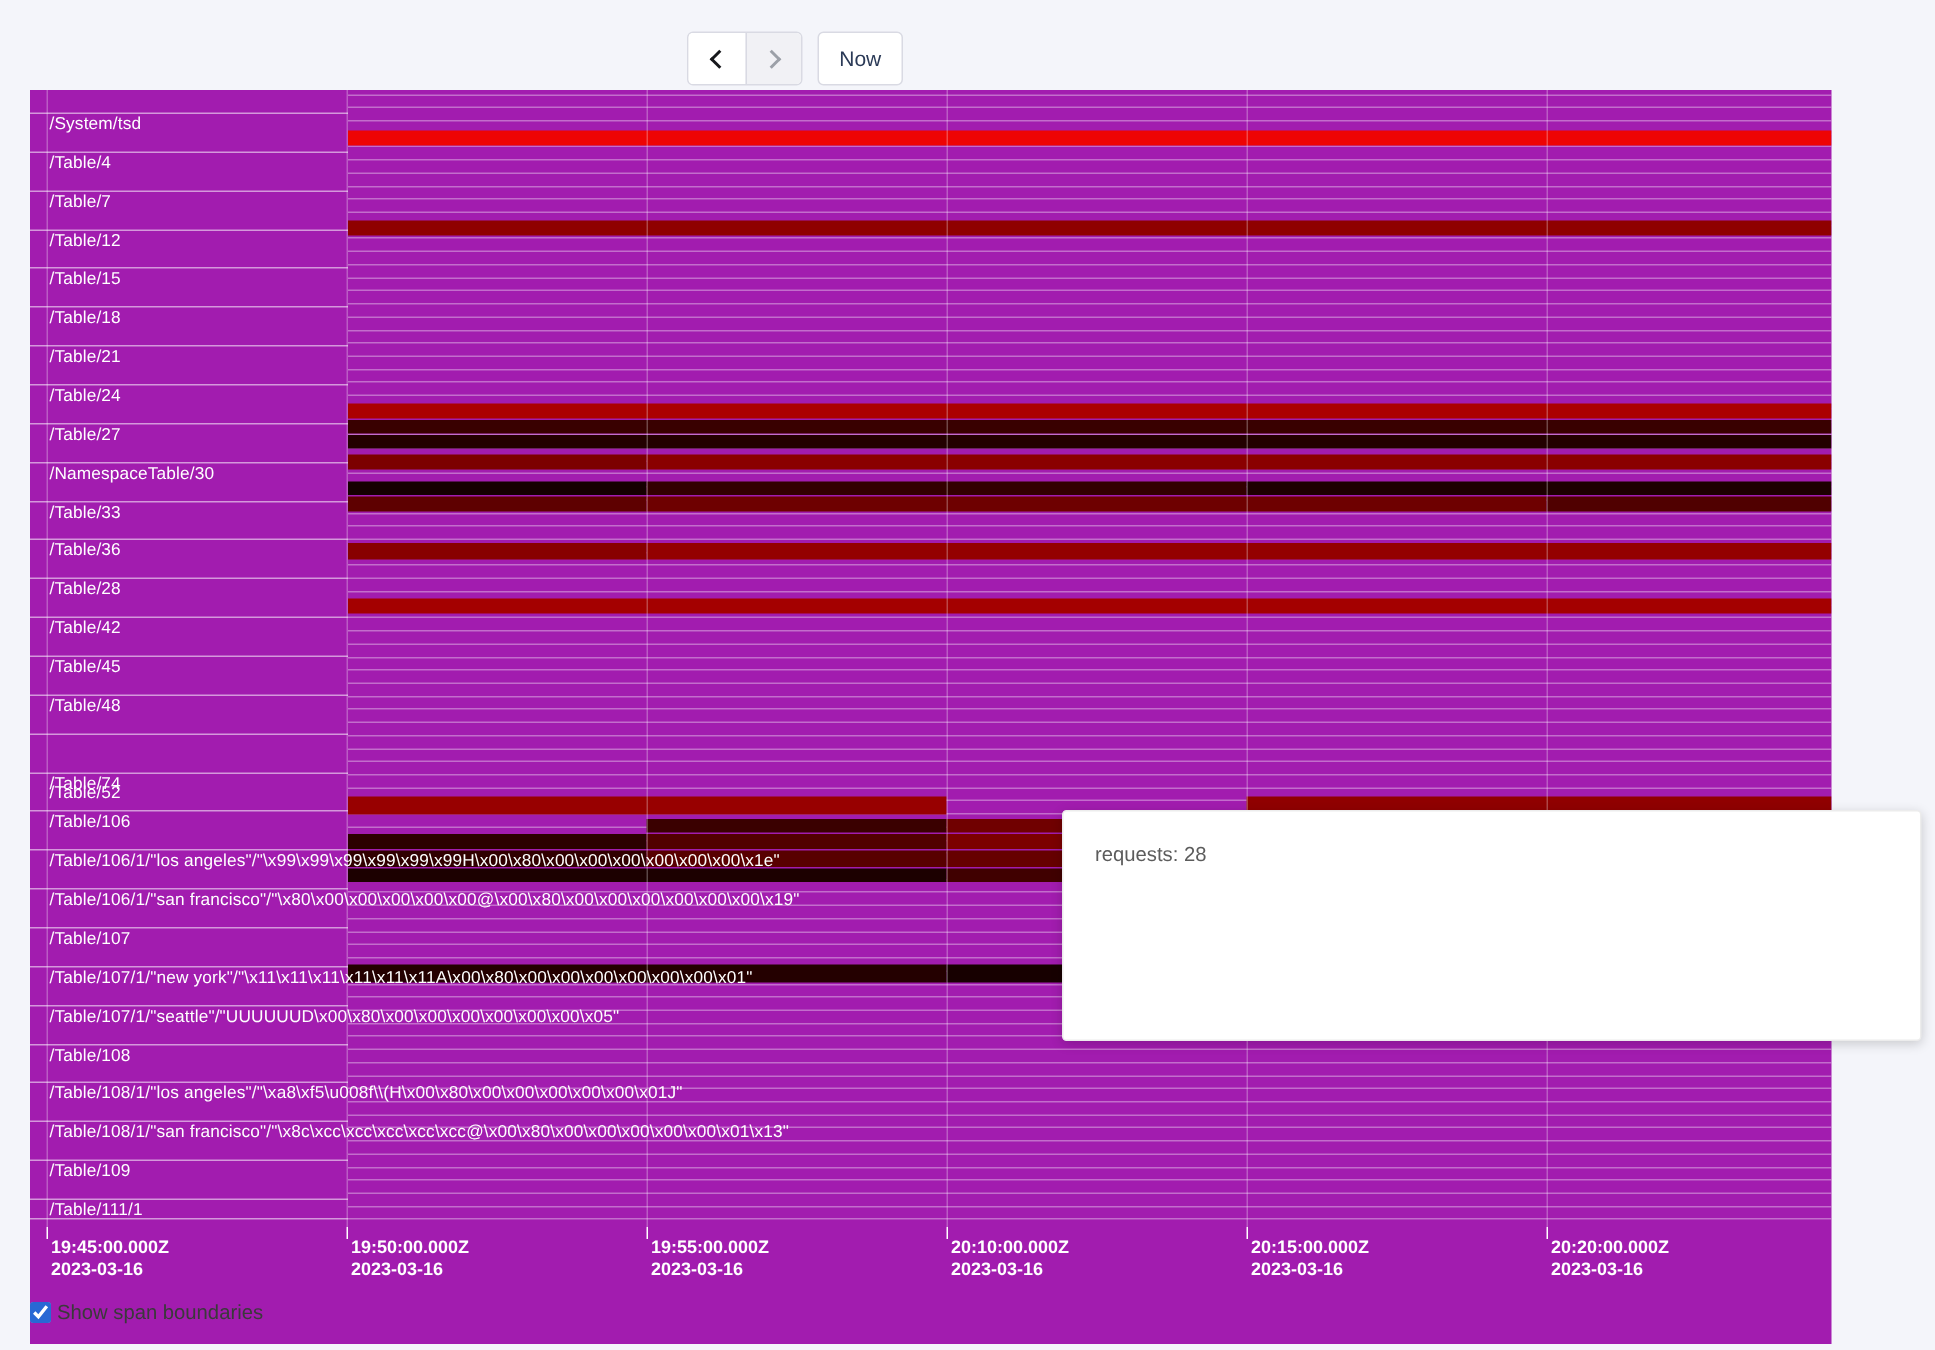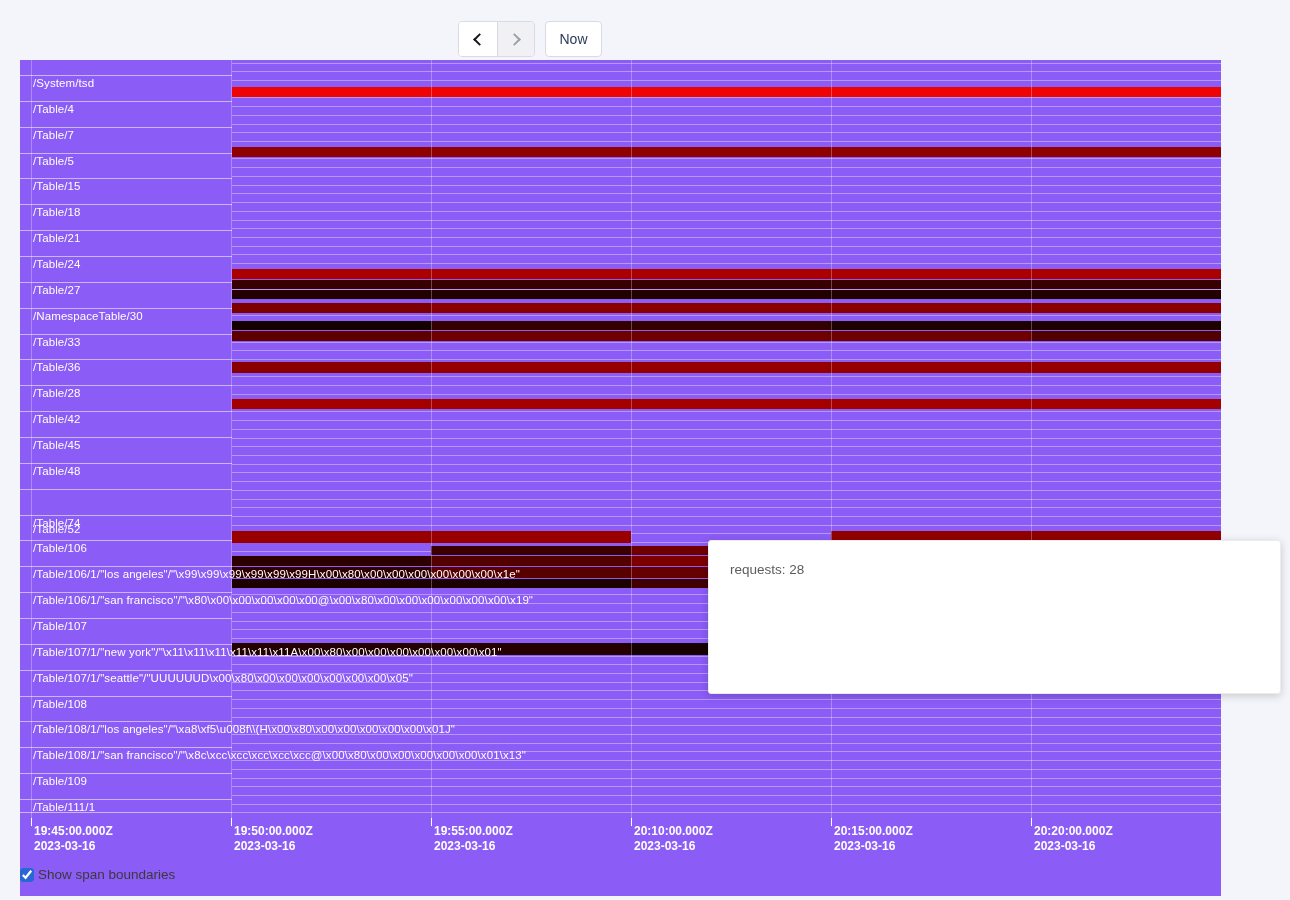--- a/index.html
+++ b/index.html
@@ -42,21 +42,21 @@
   .now-btn {
     position:absolute; left:545px; top:21px; width:57px; height:36px;
     background:#fff; border:1px solid #d9dae3; border-radius:4px;
     color:#2b3a57; font-size:14px; font-weight:500; cursor:pointer;
     font-family:"Liberation Sans", sans-serif;
   }
 
   
   .visualizer {
     position:absolute; left:20px; top:60px; width:1201px; height:836px;
-    background:#8b5cf6; overflow:hidden;
+    background:#a21caf; overflow:hidden;
   }
   .hline { position:absolute; height:1px; background:rgba(255,255,255,.36); }
   .hline.lbl { background:rgba(255,255,255,.55); left:0; width:212px; }
   .hline.data { left:212px; width:989px; }
   .vline { position:absolute; top:0; width:1px; height:758px; background:rgba(255,255,255,.28); }
   .band-seg { position:absolute; }
   .span-label {
     position:absolute; left:13px; transform:translateY(-50%);
     color:#fff; font-size:11.5px; white-space:nowrap; letter-spacing:.1px;
   }
@@ -246,21 +246,21 @@
     <div class="band-seg" style="top: 583px; height: 12px; left: 611px; width: 77px; background: rgb(23, 0, 0);"></div>
     <div class="vline" style="left: 11px;"></div>
     <div class="vline" style="left: 211px;"></div>
     <div class="vline" style="left: 411px;"></div>
     <div class="vline" style="left: 611px;"></div>
     <div class="vline" style="left: 811px;"></div>
     <div class="vline" style="left: 1011px;"></div>
     <div class="span-label" style="top: 23px;">/System/tsd</div>
     <div class="span-label" style="top: 48.857px;">/Table/4</div>
     <div class="span-label" style="top: 74.714px;">/Table/7</div>
-    <div class="span-label" style="top: 100.571px;">/Table/5</div>
+    <div class="span-label" style="top: 100.571px;">/Table/12</div>
     <div class="span-label" style="top: 126.428px;">/Table/15</div>
     <div class="span-label" style="top: 152.285px;">/Table/18</div>
     <div class="span-label" style="top: 178.142px;">/Table/21</div>
     <div class="span-label" style="top: 203.999px;">/Table/24</div>
     <div class="span-label" style="top: 229.856px;">/Table/27</div>
     <div class="span-label" style="top: 255.713px;">/NamespaceTable/30</div>
     <div class="span-label" style="top: 281.57px;">/Table/33</div>
     <div class="span-label" style="top: 307.427px;">/Table/36</div>
     <div class="span-label" style="top: 333.284px;">/Table/28</div>
     <div class="span-label" style="top: 359.141px;">/Table/42</div>

